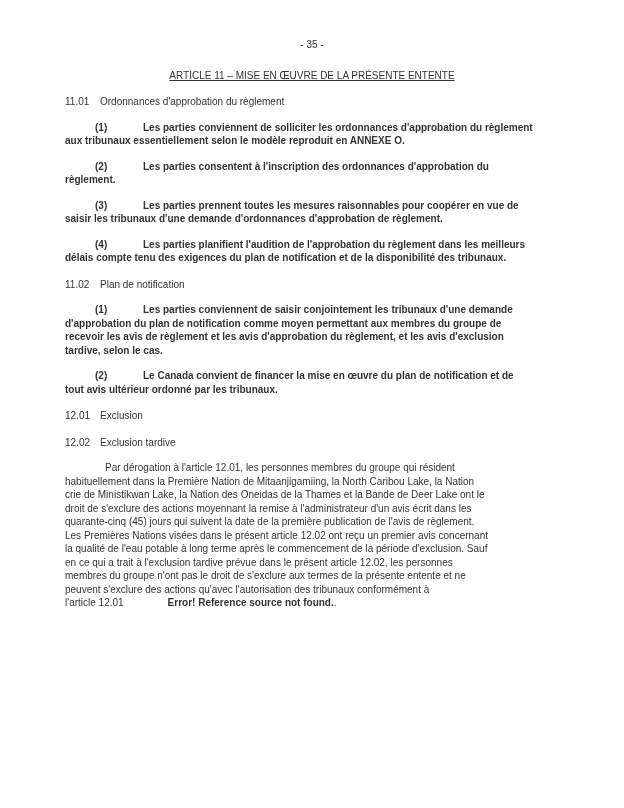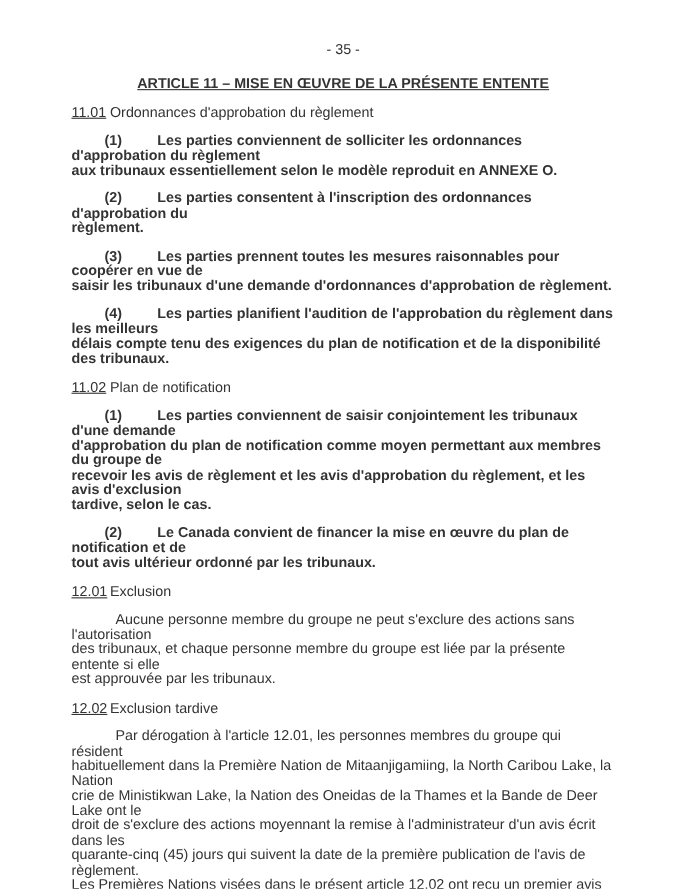--- a/index.html
+++ b/index.html
@@ -3,33 +3,33 @@
 <meta charset="utf-8">
 <style>
   * { box-sizing: border-box; }
   html, body { margin: 0; padding: 0; background: #ffffff; }
   body { width: 624px; height: 808px; }
   .page {
     width: 624px; height: 808px;
     padding: 38px 65px 0 65px;
     background: #ffffff;
     font-family: "Liberation Sans", "DejaVu Sans", sans-serif;
-    font-size: 13px;
+    font-size: 10px;
     line-height: 13.5px;
     color: #333333;
   }
   .page-number { text-align: center; }
   .article-heading {
     margin: 17px 0 0 0;
-    font-weight: bold;
+    font-weight: normal;
     text-align: center;
     text-decoration: underline;
   }
   .section-heading { margin: 13px 0 0 0; }
-  .sec-num { display: inline-block; width: 35px; text-decoration: underline; }
+  .sec-num { display: inline-block; width: 35px; }
   .sec-title { font-weight: normal; }
   p.para { margin: 12px 0 0 0; text-indent: 30px; font-weight: bold; }
   .p-num { display: inline-block; width: 48px; text-indent: 0; }
   .p-text { white-space: pre-wrap; }
   p.body-para { margin: 12px 0 0 0; text-indent: 40px; }
   .error-field { font-weight: bold; padding-left: 44px; }
 </style>
 </head>
 <body>
 
@@ -77,25 +77,20 @@
   <p class="para">
     <span class="p-num">(2)</span><span class="p-text">Le Canada convient de financer la mise en œuvre du plan de notification et de
 tout avis ultérieur ordonné par les tribunaux.</span>
   </p>
 
 
   <div class="section-heading">
     <span class="sec-num">12.01</span><span class="sec-title">Exclusion</span>
   </div>
 
-  <p class="body-para">
-    <span class="p-text">Aucune personne membre du groupe ne peut s'exclure des actions sans l'autorisation
-des tribunaux, et chaque personne membre du groupe est liée par la présente entente si elle
-est approuvée par les tribunaux.</span>
-  </p>
 
   <div class="section-heading">
     <span class="sec-num">12.02</span><span class="sec-title">Exclusion tardive</span>
   </div>
 
   <p class="body-para">
     <span class="p-text">Par dérogation à l'article 12.01, les personnes membres du groupe qui résident
 habituellement dans la Première Nation de Mitaanjigamiing, la North Caribou Lake, la Nation
 crie de Ministikwan Lake, la Nation des Oneidas de la Thames et la Bande de Deer Lake ont le
 droit de s'exclure des actions moyennant la remise à l'administrateur d'un avis écrit dans les

